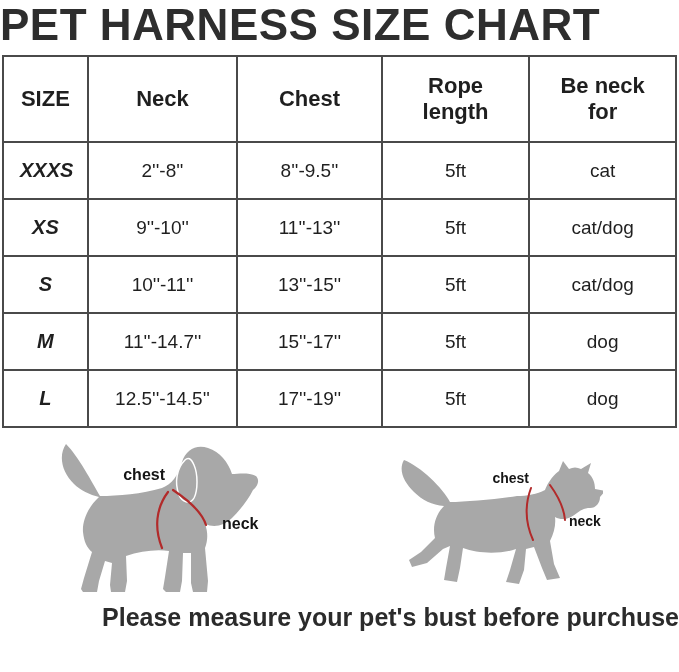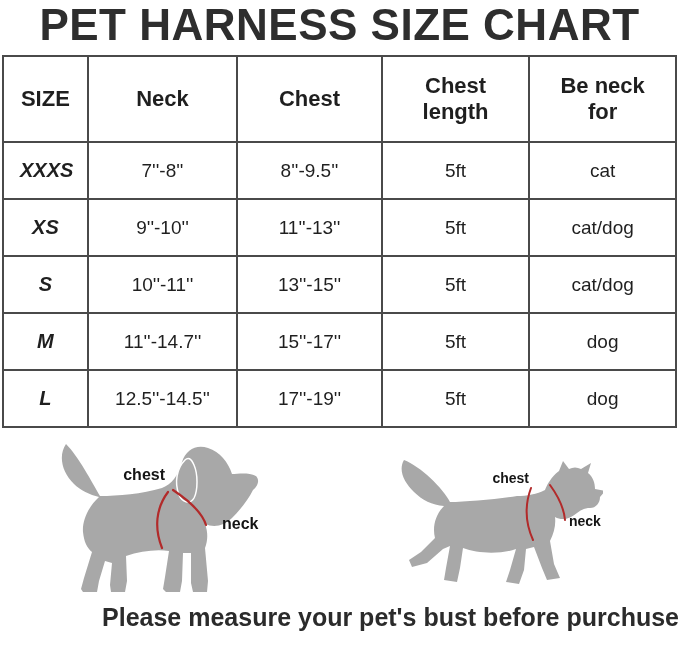--- a/index.html
+++ b/index.html
@@ -5,21 +5,20 @@
   * { box-sizing: border-box; }
   html,body { margin:0; padding:0; }
   body {
     width:679px; height:672px;
     background:#ffffff;
     font-family:"Liberation Sans", sans-serif;
     overflow:hidden;
   }
   .title {
     margin:0; padding:2px 0 7px;
-    text-align:center;
     font-size:44px; font-weight:700;
     letter-spacing:0.5px;
     line-height:1.05;
     color:#2e2e2e;
     white-space:nowrap;
   }
   table.size-table {
     border-collapse:collapse;
     table-layout:fixed;
     width:675px;
@@ -74,28 +73,28 @@
         <col class="col-neck">
         <col class="col-chest">
         <col class="col-rope">
         <col class="col-used">
     </colgroup>
     <thead>
       <tr>
           <th>SIZE</th>
           <th>Neck</th>
           <th>Chest</th>
-          <th>Chest length</th>
+          <th>Rope length</th>
           <th>Be neck for</th>
         </tr>
     </thead>
     <tbody>
         <tr>
           <td>XXXS</td>
-          <td>7''-8''</td>
+          <td>2''-8''</td>
           <td>8''-9.5''</td>
           <td>5ft</td>
           <td>cat</td>
         </tr>
         <tr>
           <td>XS</td>
           <td>9''-10''</td>
           <td>11''-13''</td>
           <td>5ft</td>
           <td>cat/dog</td>

